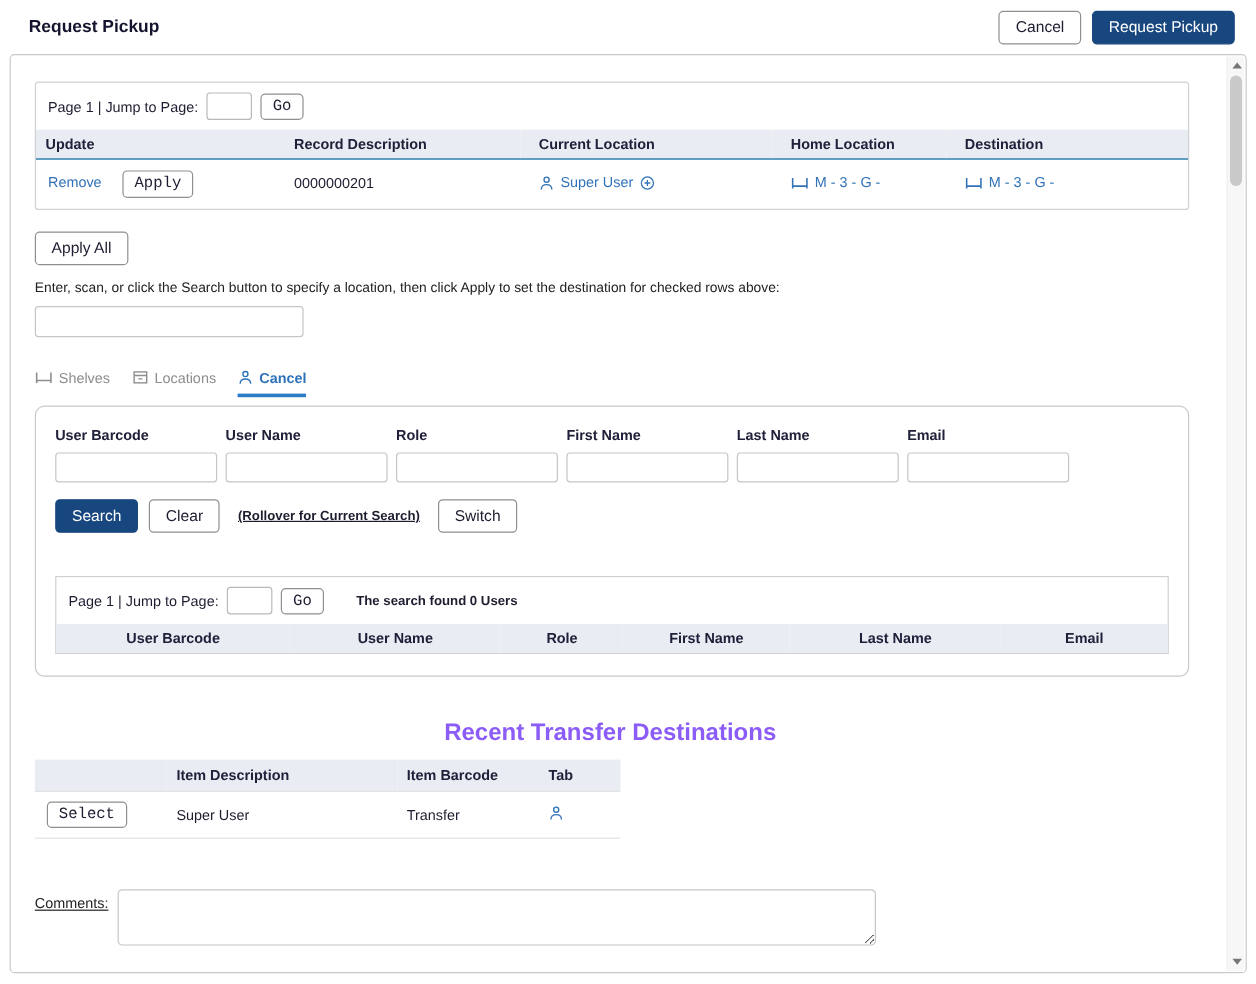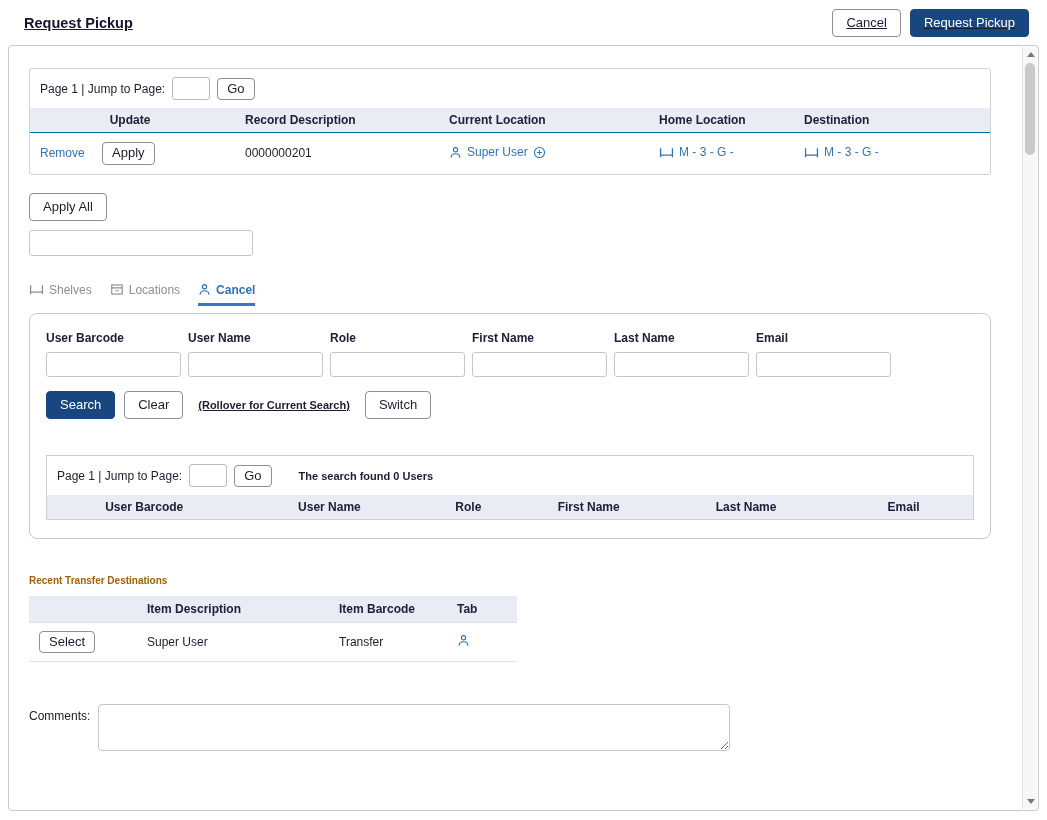--- a/index.html
+++ b/index.html
@@ -1,47 +1,47 @@
 <!DOCTYPE html>
 <html><head>
 <meta charset="utf-8">
 <style>
   * { box-sizing: border-box; margin: 0; padding: 0; }
   html, body { width: 1047px; height: 820px; background: #fff; overflow: hidden; }
   body { font-family: "Liberation Sans", sans-serif; color: #1d1d30; font-size: 13px; }
 
   
-  .topbar { display: flex; justify-content: space-between; align-items: center; padding: 9px 18px 8px 24px; text-decoration: underline; }
+  .topbar { display: flex; justify-content: space-between; align-items: center; padding: 9px 18px 8px 24px; }
   .page-title { font-size: 14.5px; font-weight: 700; color: #14142e; }
   .topbar-actions { display: flex; gap: 9px; }
   .btn { font-family: "Liberation Sans", sans-serif; font-size: 13px; background: #fff; border: 1px solid #8f8f8f;
          border-radius: 4px; padding: 6px 13px; color: #1d1d30; cursor: pointer; line-height: 1.1; }
   .btn.primary { background: #17477e; border-color: #17477e; color: #fff; }
-  .btn.small { padding: 3px 9px; }
+  .btn.small { padding: 3px 9px; font-family: Liberation Mono, monospace; }
 
   
   .main-panel { position: relative; margin: 0 8px; border: 1px solid #c9c9c9; border-radius: 4px;
                 height: 766px; padding: 22px 50px 14px 20px; background: #fff; overflow: hidden; }
 
   
   .scrollbar { position: absolute; top: 1px; right: 1px; bottom: 1px; width: 15px; background: #f7f7f7;
                border-left: 1px solid #e6e6e6; border-radius: 0 3px 3px 0; }
   .sb-arrow { position: absolute; left: 4px; width: 0; height: 0; border-left: 4px solid transparent; border-right: 4px solid transparent; }
   .sb-arrow.up { top: 5px; border-bottom: 5px solid #777; }
   .sb-arrow.down { bottom: 5px; border-top: 5px solid #777; }
   .sb-thumb { position: absolute; top: 16px; left: 2px; width: 10px; height: 92px; background: #c9c9c9; border-radius: 5px; }
 
   
   .box { border: 1px solid #d2d2d2; border-radius: 3px; width: 962px; background: #fff; }
   .pagin-row { display: flex; align-items: center; gap: 7px; padding: 8px 10px; font-size: 12px; }
   .input-sm { width: 38px; height: 23px; border: 1px solid #b9b9b9; border-radius: 3px; font-size: 12px; padding: 0 4px; }
   table { border-collapse: collapse; width: 100%; font-size: 12px; }
   thead tr { background: #e9edf3; }
   th { font-weight: 700; text-align: left; padding: 5px 8px 5px 15px; color: #20203a; white-space: nowrap; }
-  th.center { text-align: center; padding-left: 8px; }
+  th.center { padding-left: 8px; }
   td { padding: 9px 8px 9px 15px; border-top: 1px solid #0369a1; vertical-align: middle; }
   .link { color: #3273b8; text-decoration: none; cursor: pointer; }
   .loc-cell { display: inline-flex; align-items: center; gap: 5px; color: #3273b8; white-space: nowrap; }
   .icon { display: inline-flex; align-items: center; }
 
   
   .apply-all { margin-top: 18px; }
   .instruction { margin-top: 13px; font-size: 11.5px; color: #222; }
   .loc-input { display: block; margin-top: 9px; width: 224px; height: 26px; border: 1px solid #c6c6c6; border-radius: 3px; padding: 0 6px; font-size: 12px; }
 
@@ -57,29 +57,29 @@
   .field-label { font-size: 12px; font-weight: 600; color: #20203a; margin-bottom: 7px; }
   .field-input { width: 100%; height: 25px; border: 1px solid #c6c6c6; border-radius: 3px; padding: 0 6px; font-size: 12px; }
   .search-actions { margin-top: 14px; display: flex; align-items: center; gap: 9px; }
   .rollover { font-size: 11px; font-weight: 700; text-decoration: underline; color: #1d1d30; margin: 0 6px; cursor: pointer; }
 
   .results-box { margin-top: 36px; border: 1px solid #cfcfcf; width: 928px; }
   .results-summary { font-size: 11px; font-weight: 700; margin-left: 20px; }
   .results-box th { text-align: center; padding: 5px 6px; }
 
   
-  .recent-title { margin-top: 36px; font-size: 10px; font-weight: 700; color: #a16207; }
+  .recent-title { margin-top: 36px; font-size: 20px; font-weight: 700; color: #8b5cf6; text-align: center; }
   .recent-table { width: 488px; margin-top: 10px; }
   .recent-table th { padding: 6px 8px; }
   .recent-table td { border-top: none; border-bottom: 1px solid #e2e2e2; padding: 8px; }
   .recent-table thead tr { border-bottom: 1px solid #e2e2e2; }
 
   
   .comments-row { margin-top: 42px; display: flex; gap: 8px; align-items: flex-start; }
-  .comments-label { font-size: 12px; margin-top: 5px; color: #222; }
+  .comments-label { font-size: 12px; margin-top: 5px; color: #222; text-decoration: underline; }
   .comments-area { width: 632px; height: 47px; border: 1px solid #c6c6c6; border-radius: 4px; resize: both; font-family: "Liberation Sans", sans-serif; font-size: 12px; padding: 4px 6px; }
 </style>
 </head>
 <body>
 
 <div class="topbar">
   <div class="page-title">Request Pickup</div>
   <div class="topbar-actions">
     <button class="btn">Cancel</button>
     <button class="btn primary">Request Pickup</button>
@@ -156,20 +156,21 @@
               <a class="link">M - 3 - G -</a>
             </span>
           </td>
         </tr>
       </tbody>
     </table>
   </div>
 
   
   <button class="btn apply-all">Apply All</button>
+  <div class="instruction">Enter, scan, or click the Search button to specify a location, then click Apply to set the destination for checked rows above:</div>
   <input class="loc-input" value="" style="">
 
   
   <div class="tabs">
     <span class="tab">
       <span class="icon">
         <svg width="15" height="13" viewBox="0 0 16 14" fill="none" stroke="currentColor" stroke-width="1.4">
           <path d="M1.6 2.5v9.5M1.6 9.8h12.8M14.4 2.5v9.5"></path>
         </svg>
       </span>

